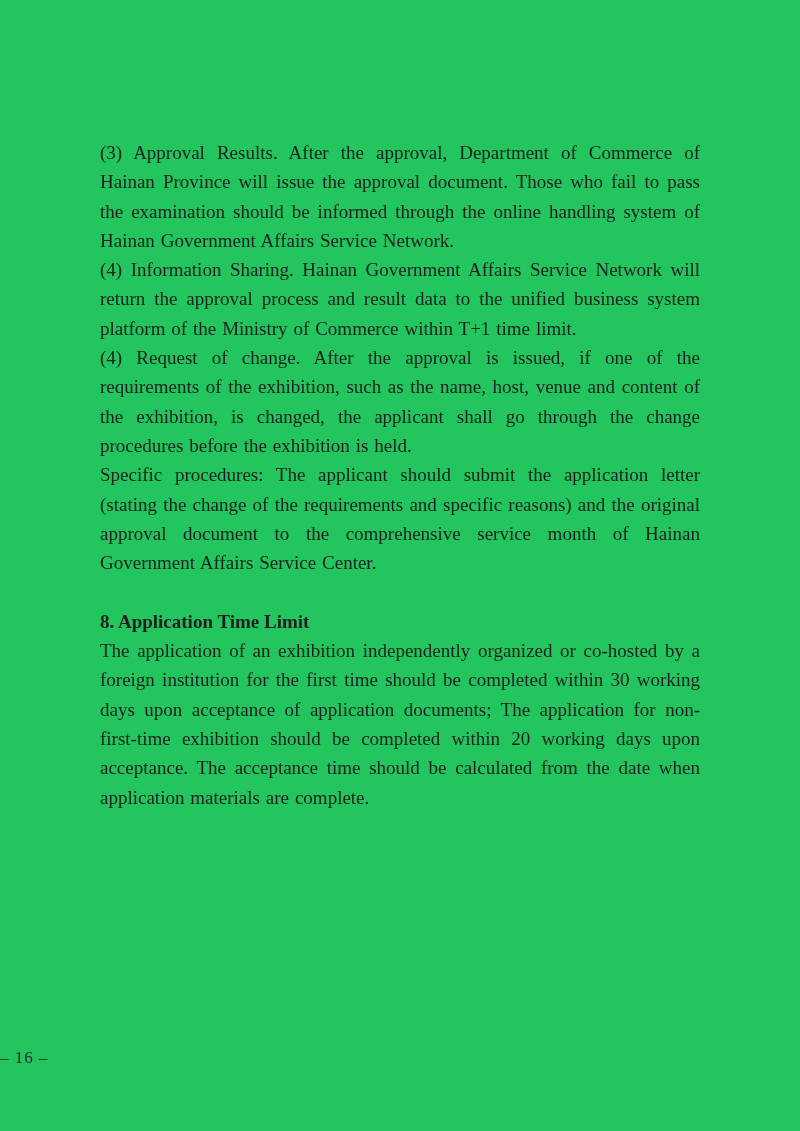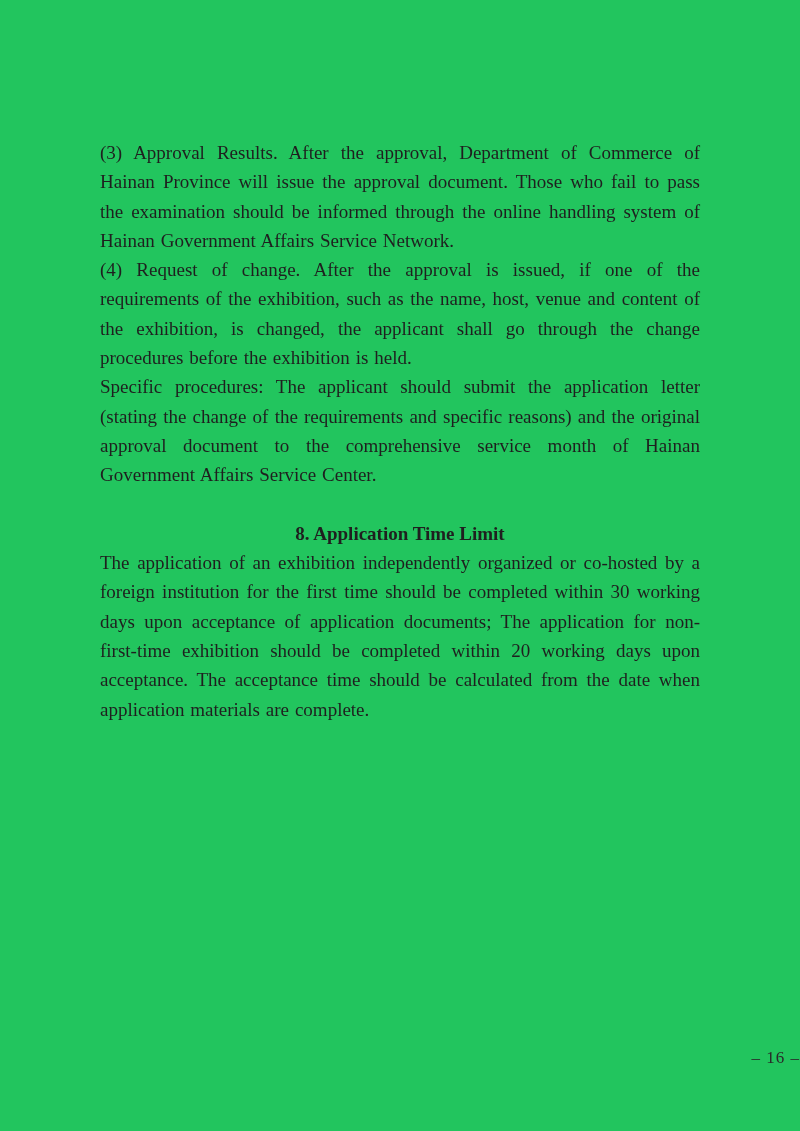--- a/index.html
+++ b/index.html
@@ -28,43 +28,44 @@
     line-height: 29.3px;
     text-align: justify;
     text-justify: inter-word;
     word-spacing: 0.06em;
   }
   .section-heading {
     margin: 29.3px 0 0 0;
     font-size: 19px;
     line-height: 29.3px;
     font-weight: bold;
-    text-align: center;
+    text-align: left;
   }
   .page-footer {
     position: absolute;
     left: 0;
     width: 800px;
     top: 1046px;
-    text-align: right;
+    text-align: left;
     font-size: 17px;
     line-height: 24px;
     color: #2a2a2a;
     letter-spacing: 1px;
   }
 </style>
 </head>
 <body>
 
 <div class="page">
 
   <div class="doc-body">
 
     <p class="body-text">(3) Approval Results. After the approval, Department of Commerce of Hainan Province will issue the approval document. Those who fail to pass the examination should be informed through the online handling system of Hainan Government Affairs Service Network.</p>
 
+    <p class="body-text">(4) Information Sharing. Hainan Government Affairs Service Network will return the approval process and result data to the unified business system platform of the Ministry of Commerce within T+1 time limit.</p>
 
     <p class="body-text">(4) Request of change. After the approval is issued, if one of the requirements of the exhibition, such as the name, host, venue and content of the exhibition, is changed, the applicant shall go through the change procedures before the exhibition is held.</p>
 
     <p class="body-text">Specific procedures: The applicant should submit the application letter (stating the change of the requirements and specific reasons) and the original approval document to the comprehensive service month of Hainan Government Affairs Service Center.</p>
 
 
     <h2 class="section-heading">8. Application Time Limit</h2>
 
     <p class="body-text">The application of an exhibition independently organized or co-hosted by a foreign institution for the first time should be completed within 30 working days upon acceptance of application documents; The application for non-first-time exhibition should be completed within 20 working days upon acceptance. The acceptance time should be calculated from the date when application materials are complete.</p>
 

